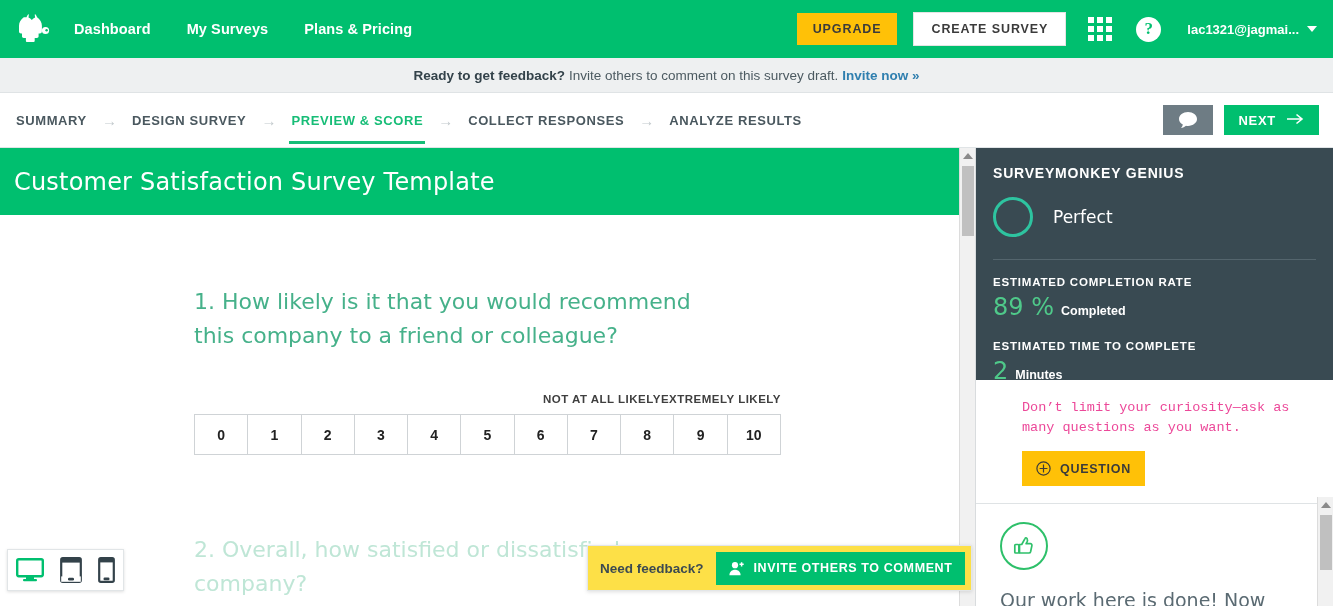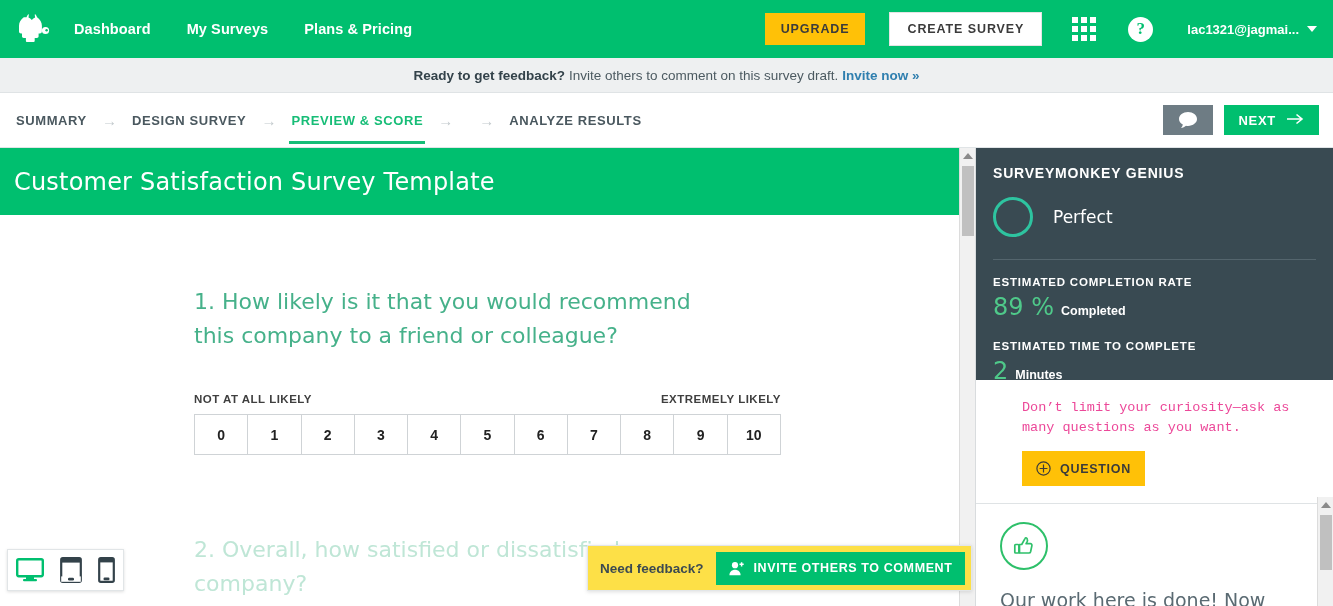--- a/index.html
+++ b/index.html
@@ -17,21 +17,21 @@
     display: flex; align-items: center; padding: 0 12px;
     position: relative; z-index: 40;
   }
   .logo { width: 42px; height: 30px; margin-right: 14px; flex: none; }
   .navlinks { display: flex; align-items: center; gap: 36px; margin-left: 6px; }
   .navlink {
     color: #ffffff; font-size: 14.5px; font-weight: bold;
     text-decoration: none; letter-spacing: .1px; cursor: pointer;
     white-space: nowrap;
   }
-  .nav-right { margin-left: auto; display: flex; align-items: center; gap: 12px; }
+  .nav-right { margin-left: auto; display: flex; align-items: center; gap: 4px; }
   .btn-upgrade {
     background: #ffc107; color: #3b3b3b; font-size: 12.5px; font-weight: bold;
     letter-spacing: .9px; padding: 9px 16px; border: none; cursor: pointer;
     margin-right: 12px;
   }
   .btn-create {
     background: #ffffff; color: #3b3b3b; font-size: 12.5px; font-weight: bold;
     letter-spacing: .9px; padding: 9px 17px; border: 1px solid #e4e4e4;
     cursor: pointer; margin-right: 18px;
   }
@@ -110,21 +110,21 @@
     color: #ffffff; font-size: 24px; font-weight: normal;
     font-family: "DejaVu Sans", sans-serif; letter-spacing: .2px;
   }
   .survey-body { padding: 70px 0 0 194px; }
   .q-text {
     color: #46b18a; font-size: 22px; line-height: 1.55;
     font-family: "DejaVu Sans", sans-serif; max-width: 520px;
   }
   .q-text.faded { color: #bfe6d6; }
   .scale-labels {
-    display: flex; justify-content: space-between;
+    display: flex; justify-content: flex-end;
     width: 587px; margin-top: 40px; margin-bottom: 9px;
     font-size: 11.5px; font-weight: bold; letter-spacing: .5px; color: #3f3f3f;
   }
   .scale { display: flex; width: 587px; }
   .scale-cell {
     flex: 1; height: 41px; border: 1px solid #cfd3d6; border-right: none;
     background: #ffffff; display: flex; align-items: center;
     justify-content: center; font-size: 14px; font-weight: bold; color: #222;
     cursor: pointer;
   }
@@ -283,20 +283,21 @@
     <a>Invite now »</a>
   </div>
 
   <div class="steps">
     <div class="step">SUMMARY</div>
     <span class="arrow-sep">→</span>
     <div class="step">DESIGN SURVEY</div>
     <span class="arrow-sep">→</span>
     <div class="step active">PREVIEW &amp; SCORE</div>
     <span class="arrow-sep">→</span>
+    <div class="step">COLLECT RESPONSES</div>
     <span class="arrow-sep">→</span>
     <div class="step">ANALYZE RESULTS</div>
 
     <div class="steps-right">
       <button class="btn-comment">
         <svg width="20" height="18" viewBox="0 0 20 18" aria-hidden="true">
           <path fill="#ffffff" d="M10 1C5 1 1 4.1 1 7.9c0 2.3 1.5 4.4 3.8 5.6-.2 1.3-.9 2.6-1.8 3.4 1.9-.3 3.7-1.1 5-2.2.6.1 1.3.2 2 .2 5 0 9-3.1 9-6.9S15 1 10 1z"></path>
         </svg>
       </button>
       <button class="btn-next">

